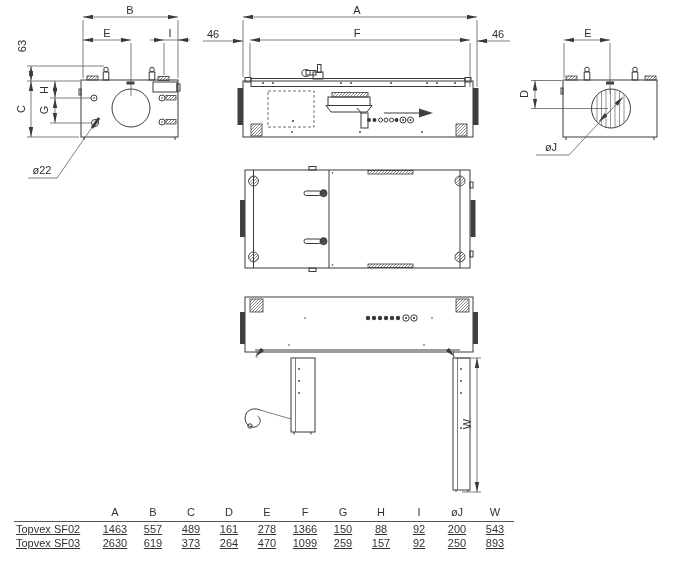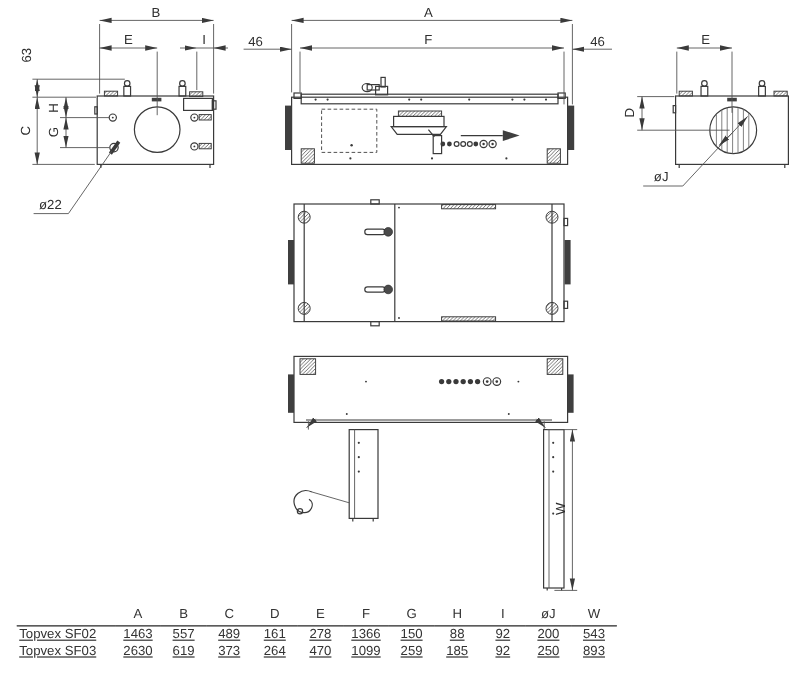--- a/index.html
+++ b/index.html
@@ -324,21 +324,21 @@
         </tr>
         <tr>
           <td class="lbl">Topvex SF03</td>
           <td>2630</td>
           <td>619</td>
           <td>373</td>
           <td>264</td>
           <td>470</td>
           <td>1099</td>
           <td>259</td>
-          <td>185</td>
+          <td>157</td>
           <td>92</td>
           <td>250</td>
           <td>893</td>
         </tr>
       </tbody>
     </table>
   </div>
 </div>
 
 </body></html>

